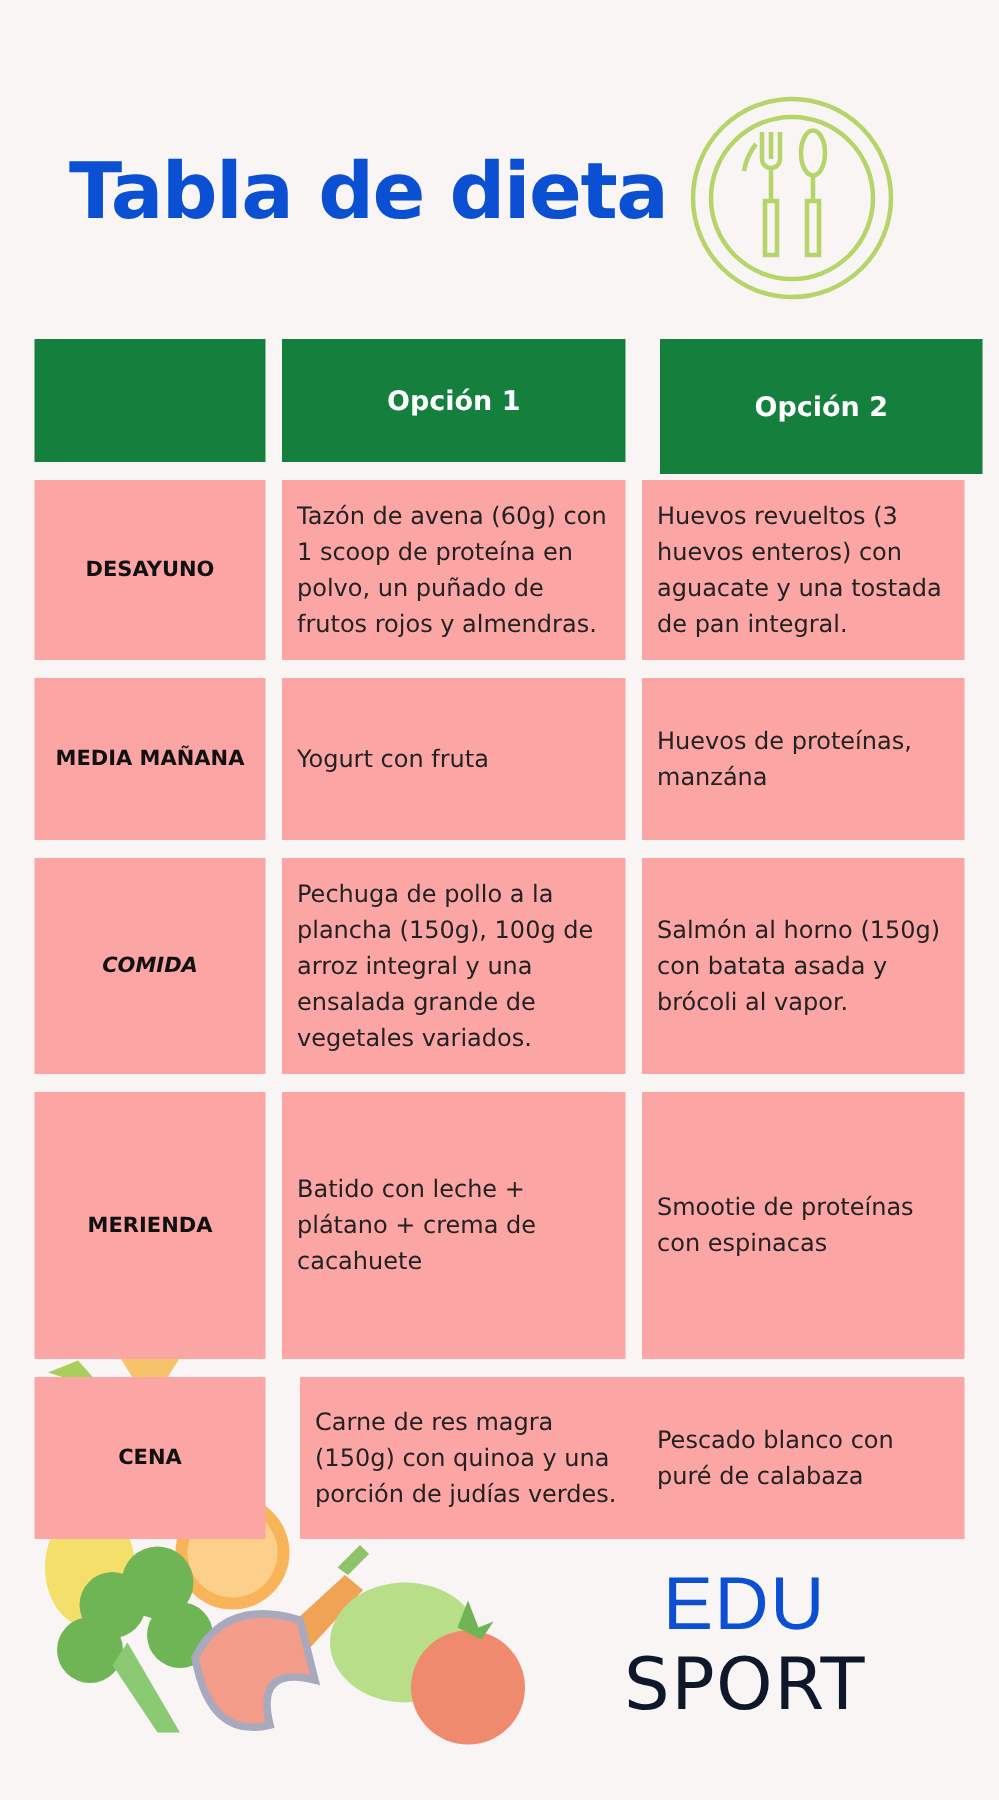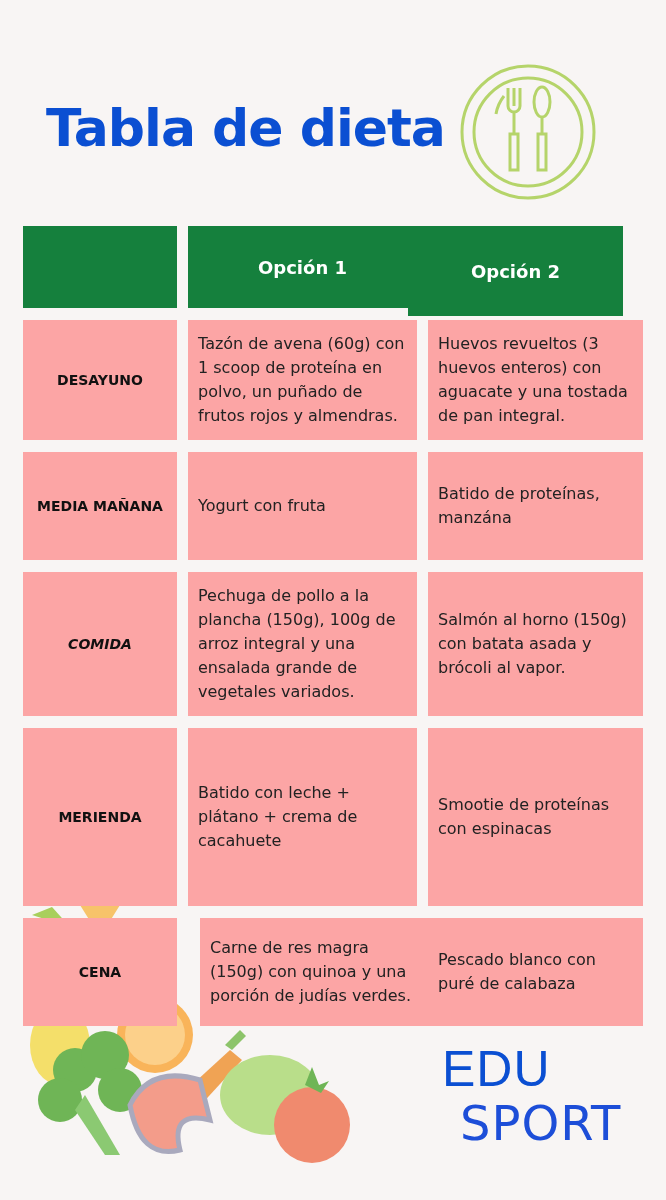--- a/index.html
+++ b/index.html
@@ -5,47 +5,47 @@
   html,body{margin:0;padding:0;}
   body{width:666px;height:1200px;background:#f8f5f4;position:relative;overflow:hidden;font-family:"Liberation Sans",sans-serif;}
   .title{position:absolute;left:46px;top:98px;font-size:52px;font-weight:bold;color:#0b4fd2;font-family:"DejaVu Sans",sans-serif;letter-spacing:-1px;}
   .plate{position:absolute;left:458px;top:62px;width:140px;height:140px;}
   .cell{position:absolute;background:#fca5a5;box-sizing:border-box;display:flex;align-items:center;}
   .hdr{background:#15803d;color:#fff;justify-content:center;font-weight:bold;font-size:18px;font-family:"DejaVu Sans",sans-serif;}
   .meal{justify-content:center;font-weight:bold;font-size:14px;color:#111;text-align:center;font-family:"DejaVu Sans",sans-serif;}
   .txt{padding:0 10px;font-size:16px;line-height:24px;color:#222;font-family:"DejaVu Sans",sans-serif;}
   .veg{position:absolute;left:20px;top:905px;width:360px;height:265px;}
   .logo1{position:absolute;left:442px;top:1040px;font-size:50px;color:#0b4fd2;font-family:Liberation Sans, sans-serif;letter-spacing:1px;}
-  .logo2{position:absolute;left:460px;top:1095px;font-size:48px;color:#1d4ed8;font-family:"DejaVu Sans",sans-serif;letter-spacing:1px;}
+  .logo2{position:absolute;left:416px;top:1095px;font-size:48px;color:#0f172a;font-family:"DejaVu Sans",sans-serif;letter-spacing:1px;}
 </style>
 </head>
 <body>
 
 <div class="title">Tabla de dieta</div>
 
 <svg class="plate" viewBox="0 0 140 140">
   <circle cx="70" cy="70" r="66" fill="none" stroke="#b5d46a" stroke-width="3"></circle>
   <circle cx="70" cy="70" r="54" fill="none" stroke="#b5d46a" stroke-width="3"></circle>
   <path d="M38 52 A40 40 0 0 1 46 34" fill="none" stroke="#b5d46a" stroke-width="3"></path>
   <path d="M50 26 v18 a6 6 0 0 0 12 0 v-18 M56 26 v18 M56 50 v22 M52 72 h8 v36 h-8 z" fill="none" stroke="#b5d46a" stroke-width="3"></path>
   <ellipse cx="84" cy="40" rx="8" ry="15" fill="none" stroke="#b5d46a" stroke-width="3"></ellipse>
   <path d="M84 55 v17 M80 72 h8 v36 h-8 z" fill="none" stroke="#b5d46a" stroke-width="3"></path>
 </svg>
 
 <div class="cell hdr" style="left:23px;top:226px;width:154px;height:82px;"></div>
 <div class="cell hdr" style="left:188px;top:226px;width:229px;height:82px;">Opción 1</div>
-<div class="cell hdr" style="left:408px;top:226px;width:215px;height:90px;">Opción 2</div>
+<div class="cell hdr" style="left:440px;top:226px;width:215px;height:90px;">Opción 2</div>
 
 <div class="cell meal" style="left:23px;top:320px;width:154px;height:120px;">DESAYUNO</div>
 <div class="cell txt" style="left:188px;top:320px;width:229px;height:120px;">Tazón de avena (60g) con 1 scoop de proteína en polvo, un puñado de frutos rojos y almendras.</div>
 <div class="cell txt" style="left:428px;top:320px;width:215px;height:120px;">Huevos revueltos (3 huevos enteros) con aguacate y una tostada de pan integral.</div>
 
 <div class="cell meal" style="left:23px;top:452px;width:154px;height:108px;">MEDIA MAÑANA</div>
 <div class="cell txt" style="left:188px;top:452px;width:229px;height:108px;">Yogurt con fruta</div>
-<div class="cell txt" style="left:428px;top:452px;width:215px;height:108px;">Batido de proteínas, manzána</div>
+<div class="cell txt" style="left:428px;top:452px;width:215px;height:108px;">Huevos de proteínas, manzána</div>
 
 <div class="cell meal" style="left:23px;top:572px;width:154px;height:144px;font-style:italic;">COMIDA</div>
 <div class="cell txt" style="left:188px;top:572px;width:229px;height:144px;">Pechuga de pollo a la plancha (150g), 100g de arroz integral y una ensalada grande de vegetales variados.</div>
 <div class="cell txt" style="left:428px;top:572px;width:215px;height:144px;">Salmón al horno (150g) con batata asada y brócoli al vapor.</div>
 
 <svg class="veg" viewBox="0 0 360 265">
   <path d="M12 10 l20 -8 l18 20 z" fill="#a8cf5c"></path>
   <path d="M60 0 h40 l-10 16 h-20 z" fill="#f7c36a"></path>
   <ellipse cx="40" cy="140" rx="30" ry="40" fill="#f4df6a"></ellipse>
   <circle cx="135" cy="130" r="38" fill="#f9b45a"></circle>

